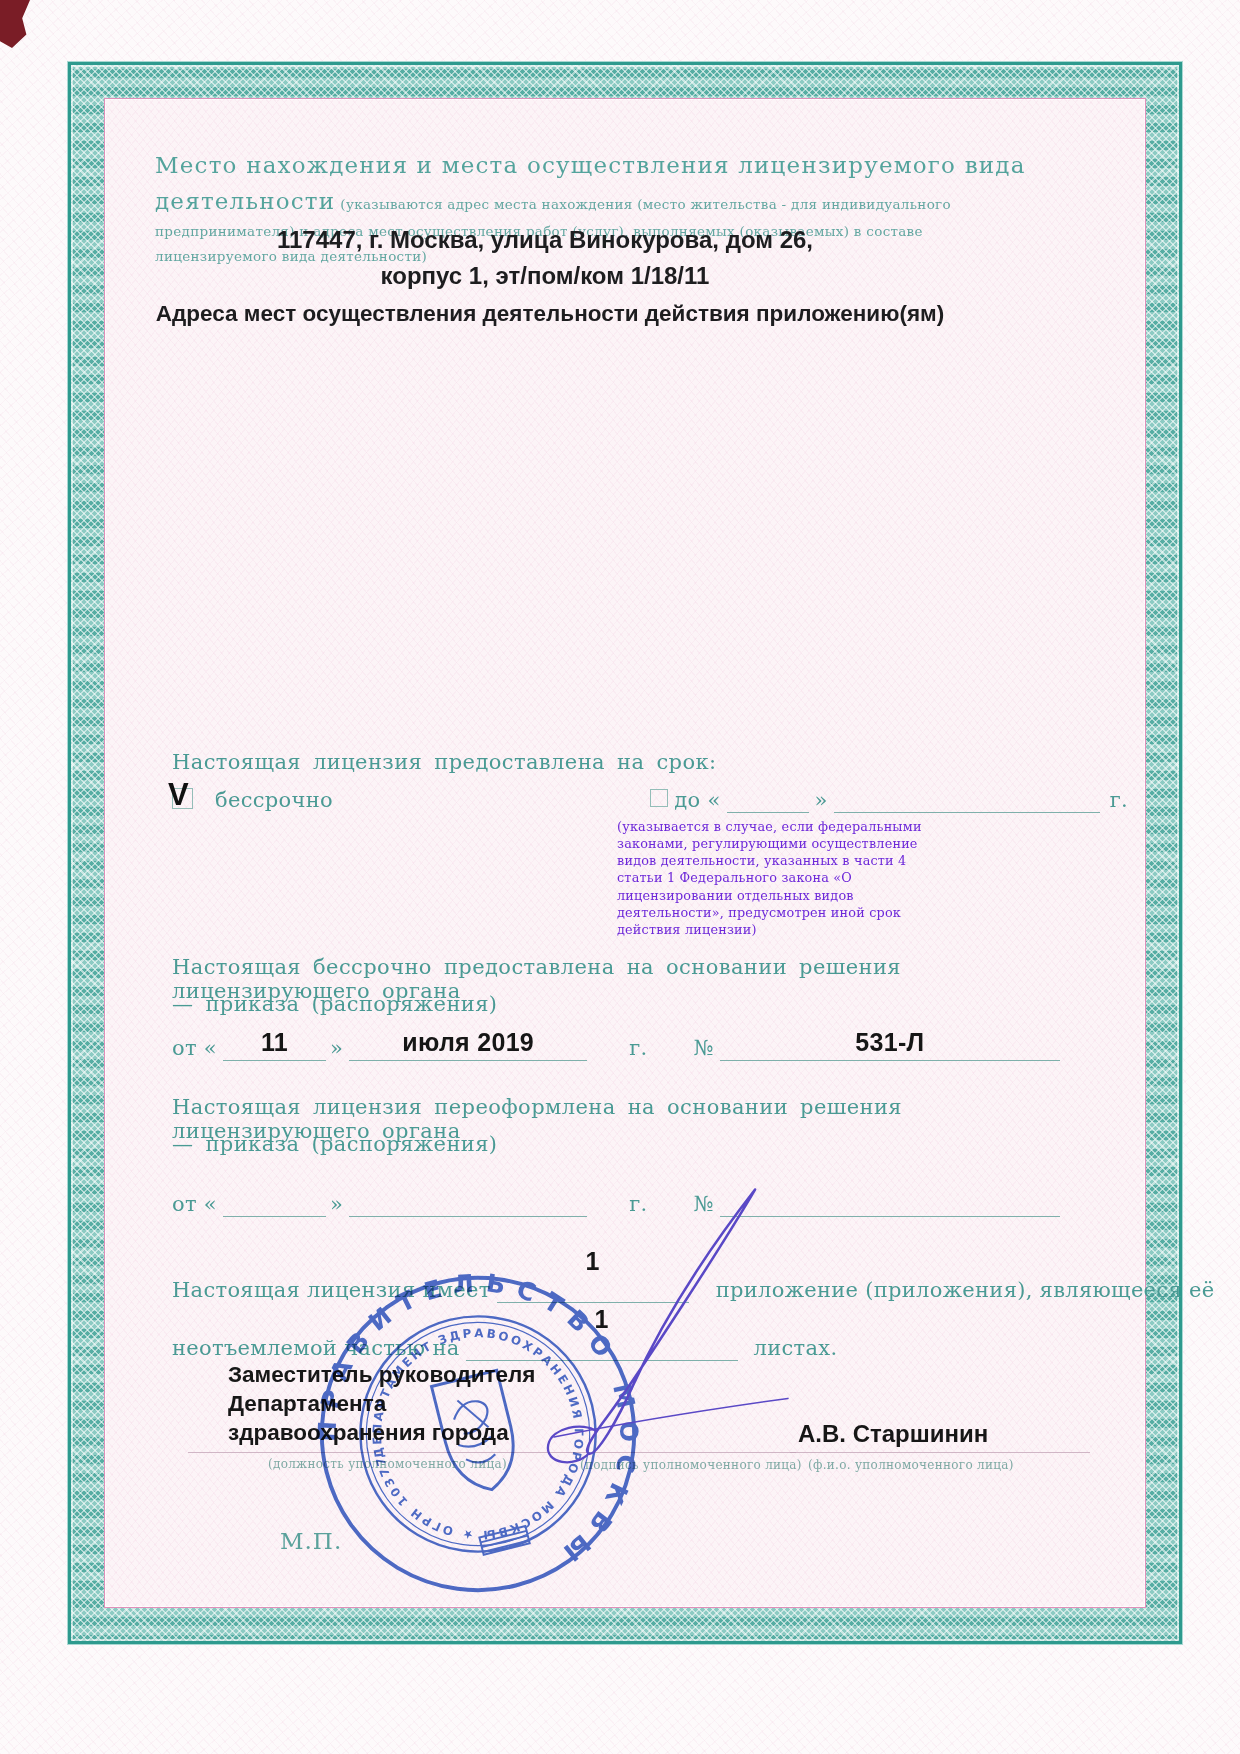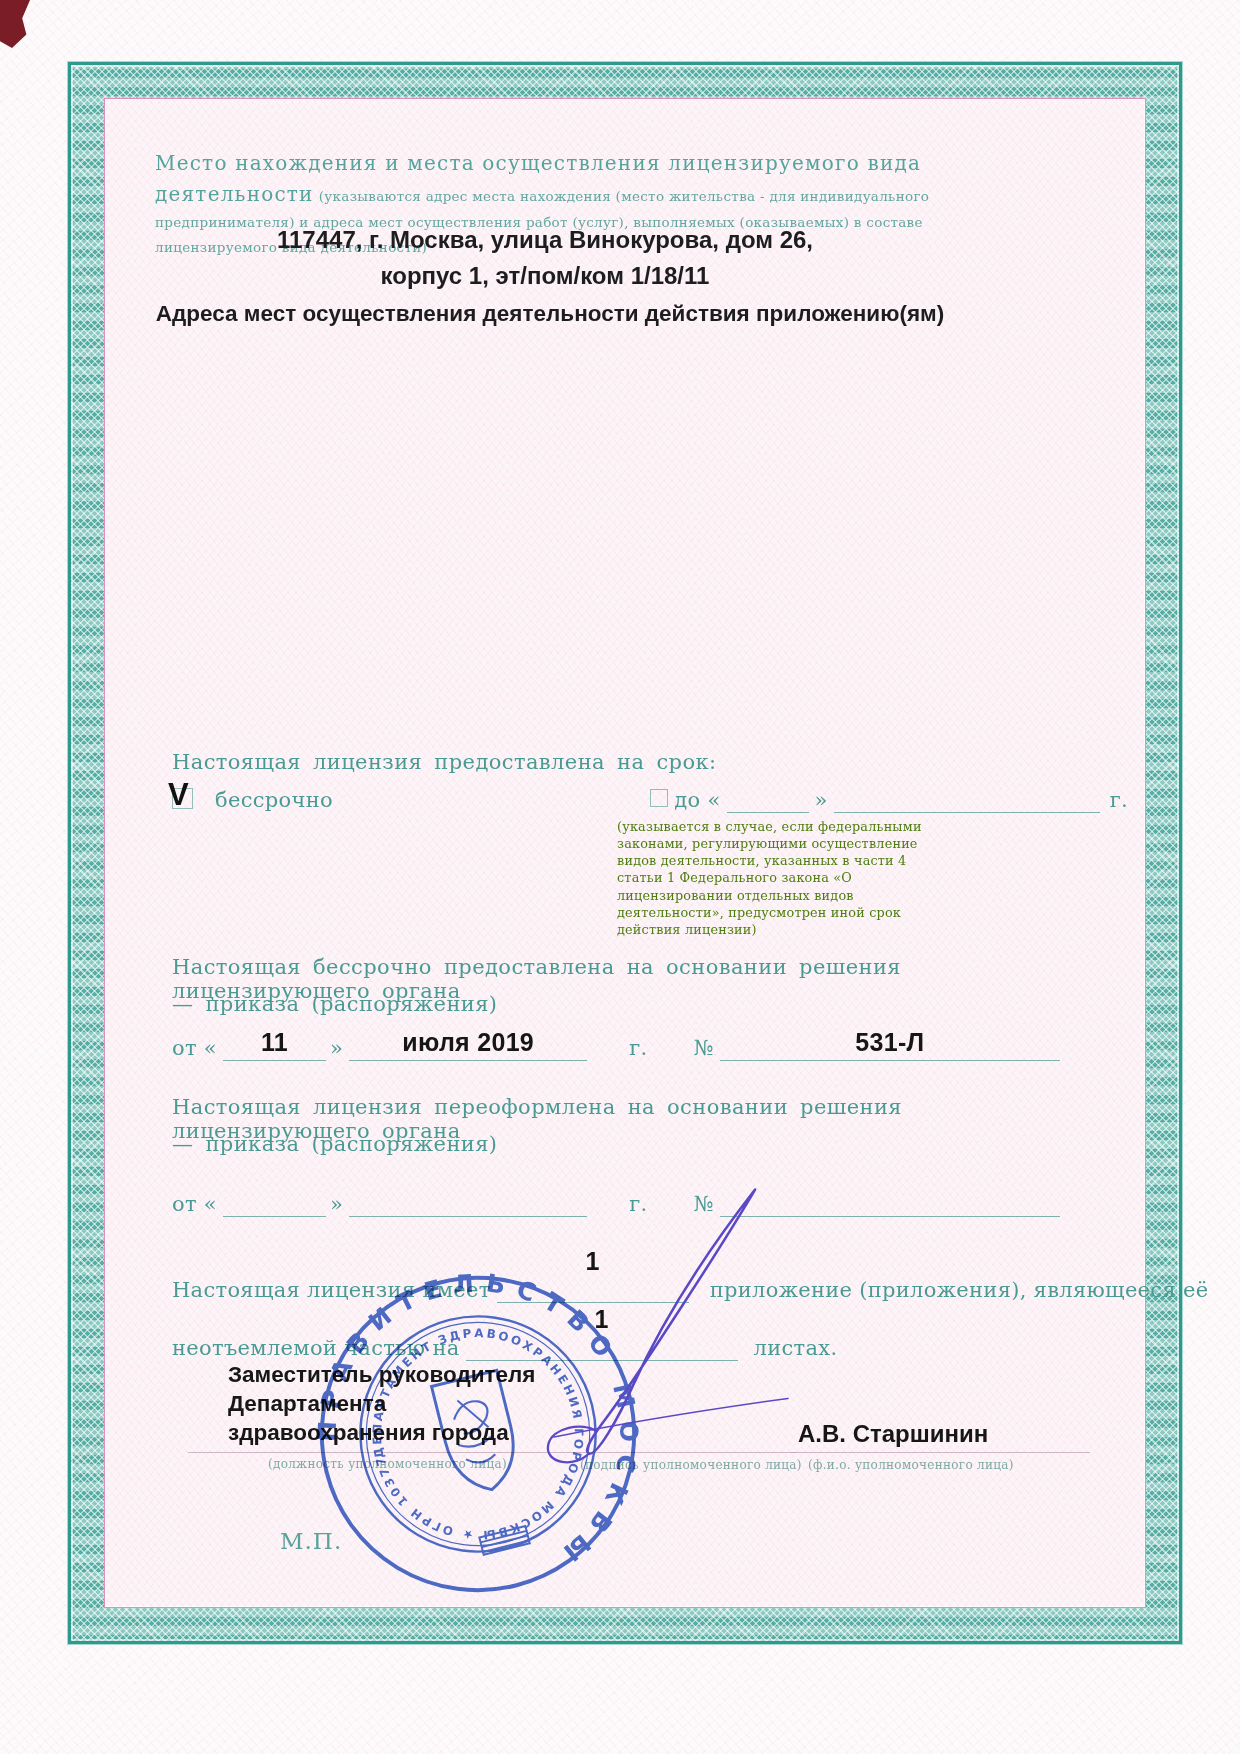--- a/index.html
+++ b/index.html
@@ -23,21 +23,21 @@
   .frame-inner{position:absolute;left:36px;top:36px;right:36px;bottom:36px;
     background:#fcf4f7;border:1px solid #e08fb9;
     box-shadow: inset 0 0 0 1px rgba(255,255,255,.8);}
   .frame-inner::after{content:"";position:absolute;inset:0;pointer-events:none;
     background:
       repeating-linear-gradient(50deg, rgba(240,198,220,.18) 0 1px, transparent 1px 6px),
       repeating-linear-gradient(-50deg, rgba(240,198,220,.16) 0 1px, transparent 1px 6px);}
 
   .abs{position:absolute;z-index:2;}
   .heading{left:155px;top:148px;width:892px;margin:0;line-height:1.55;}
-  .h-big{font-size:20px;letter-spacing:1.2px;color:#54a39c;}
+  .h-big{font-size:23px;letter-spacing:1.2px;color:#54a39c;}
   .h-small{font-size:13.5px;color:#63a7a1;letter-spacing:.3px;}
 
   .addr{left:155px;width:780px;text-align:center;color:#1d1d1f;
         font-family:"Liberation Sans", sans-serif;font-weight:bold;}
   .addr1{top:226px;font-size:24px;text-align:center;}
   .addr2{top:262px;font-size:24px;}
   .addr3{left:150px;top:301px;width:800px;font-size:22.5px;}
 
   .body-line{font-size:21px;word-spacing:5px;letter-spacing:.4px;color:#4a9a94;}
   .lbl-srok{left:172px;top:750px;}
@@ -58,21 +58,21 @@
   .vmark{position:absolute;left:-5px;top:-12px;font-family:"Liberation Sans", sans-serif;
          font-weight:900;font-size:31px;color:#101010;}
   .chk2{display:inline-block;width:16px;height:16px;border:1.3px solid #93bdb8;margin:0 6px 6px 0;flex-shrink:0;}
 
   .row-term{left:172px;top:782px;width:962px;}
   .row-date1{left:172px;top:1030px;width:888px;}
   .row-date2{left:172px;top:1186px;width:888px;}
   .row-att1{left:172px;top:1272px;width:900px;}
   .row-att2{left:172px;top:1330px;width:640px;}
 
-  .small-note{font-size:12.8px;line-height:1.34;color:#4d7c0f;letter-spacing:.2px;}
+  .small-note{font-size:12.8px;line-height:1.34;color:#6d28d9;letter-spacing:.2px;}
   .note-term{left:617px;top:818px;width:316px;}
 
   .sig-line{height:0;border-bottom:1px solid #c2a3b6;opacity:.75;z-index:2;}
   .cl1{left:188px;top:1452px;width:372px;}
   .cl2{left:560px;top:1452px;width:236px;}
   .cl3{left:790px;top:1452px;width:300px;}
   .caption{font-size:12px;color:#7fa9a4;letter-spacing:.3px;}
   .cap-pos{left:268px;top:1457px;}
   .cap-sig{left:580px;top:1458px;}
   .cap-name{left:808px;top:1458px;}
@@ -159,21 +159,21 @@
     <span class="lbl" style="margin-left:42px;">г.</span>
     <span class="lbl" style="margin-left:40px;">№</span>
     <span class="fl grow"></span>
   </div>
 
   <div class="abs formrow row-att1">
     <span class="lbl">Настоящая лицензия имеет</span>
     <span class="fl" style="width:192px;">
         <b class="val raised">1</b>
       </span>
-    <span class="lbl" style="padding-left:21px;">приложение (приложения), являющееся её</span>
+    <span class="lbl" style="padding-left:27px;">приложение (приложения), являющееся её</span>
   </div>
 
   <div class="abs formrow row-att2">
     <span class="lbl">неотъемлемой частью на</span>
     <span class="fl" style="width:272px;">
         <b class="val raised">1</b>
       </span>
     <span class="lbl" style="padding-left:16px;">листах.</span>
   </div>
 

